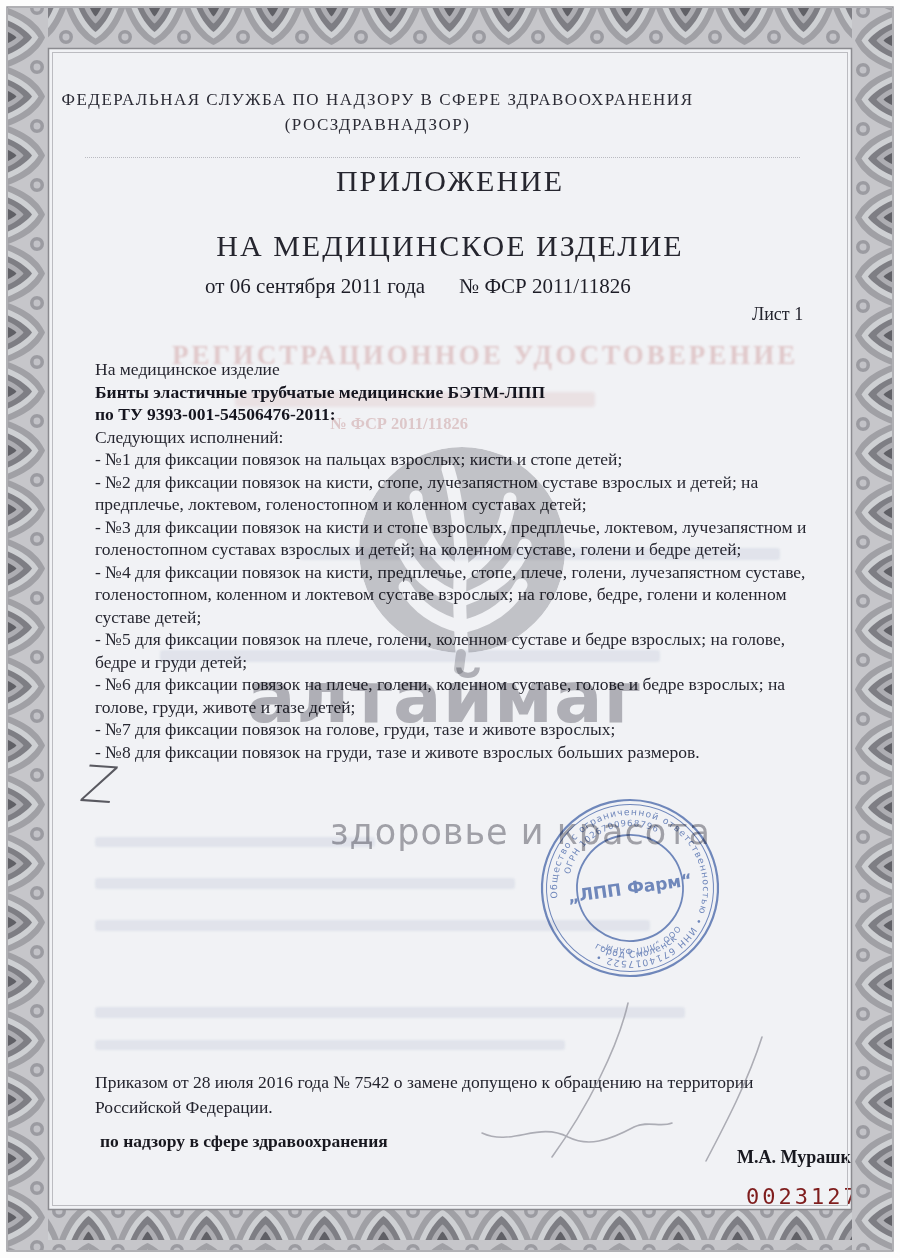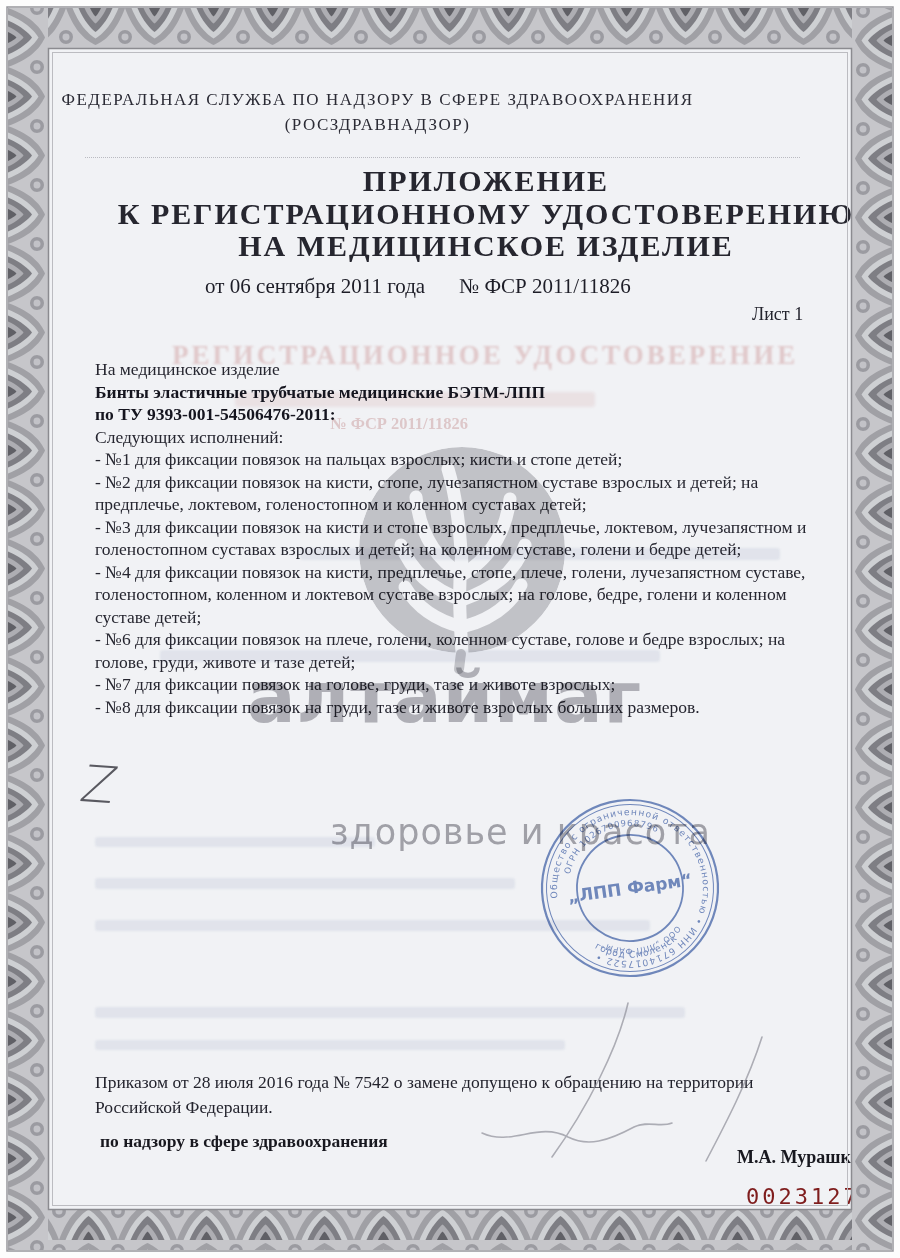--- a/index.html
+++ b/index.html
@@ -5,21 +5,21 @@
   html,body{margin:0;padding:0;background:#fdfdfd;}
   .page{position:relative;width:900px;height:1258px;background:#fdfdfd;overflow:hidden;
         font-family:"Liberation Serif",serif;color:#23232d;}
   .abs{position:absolute;}
   .border-svg{left:0;top:0;z-index:5;pointer-events:none;}
   .paper{left:8px;top:8px;width:884px;height:1242px;background:#f1f2f5;z-index:0;}
   
   .txt{z-index:2;}
   .hdr{width:659px;left:48px;text-align:center;font-size:17px;letter-spacing:1.5px;color:#2b2b35;}
   .rule{left:85px;top:157px;width:715px;border-top:1px dotted rgba(120,120,130,.45);z-index:2;}
-  .ttl{width:804px;left:48px;text-align:center;font-size:30px;font-weight:700;letter-spacing:2px;color:#26262f;padding-left:36px;}
+  .ttl{width:804px;left:48px;text-align:center;font-size:30px;font-weight:400;letter-spacing:2px;color:#26262f;}
   .meta-row{left:205px;top:274px;font-size:21px;font-weight:normal;color:#1d1d27;white-space:nowrap;}
   .meta-row .num{margin-left:34px;}
   .sheet{left:752px;top:304px;font-size:18px;color:#23232d;}
   .bodyblock{left:95px;top:358px;width:715px;font-size:17.5px;line-height:22.5px;color:#262630;}
   .bodyblock .b{font-weight:bold;color:#15151f;}
   .order{left:95px;top:1070px;width:680px;font-size:17.5px;line-height:25px;}
   .signer{left:100px;top:1128px;font-size:17.5px;line-height:27px;font-weight:bold;color:#18181f;}
   .signer-name{left:737px;top:1147px;font-size:18px;font-weight:bold;color:#18181f;}
   .serial{left:746px;top:1184px;font-family:"DejaVu Sans Mono",monospace;font-size:22px;
           letter-spacing:3px;color:#7f1d1d;z-index:2;}
@@ -93,37 +93,37 @@
   <div class="abs ghost gbar" style="left:95px;top:878px;width:420px;height:11px;"></div>
   <div class="abs ghost gbar" style="left:95px;top:920px;width:555px;height:11px;"></div>
   <div class="abs ghost gbar" style="left:95px;top:1007px;width:590px;height:11px;"></div>
   <div class="abs ghost gbar" style="left:95px;top:1040px;width:470px;height:10px;"></div>
 
   <div class="abs txt hdr" style="top:90px;">ФЕДЕРАЛЬНАЯ СЛУЖБА ПО НАДЗОРУ В СФЕРЕ ЗДРАВООХРАНЕНИЯ</div>
   <div class="abs txt hdr" style="top:115px;">(РОСЗДРАВНАДЗОР)</div>
   <div class="abs rule"></div>
 
   <div class="abs txt ttl" style="top:164px;">ПРИЛОЖЕНИЕ</div>
-  <div class="abs txt ttl" style="top:197px;">К РЕГИСТРАЦИОННОМУ УДОСТОВЕРЕНИЮ</div>
   <div class="abs txt ttl" style="top:229px;">НА МЕДИЦИНСКОЕ ИЗДЕЛИЕ</div>
 
   <div class="abs txt meta-row">
     <span>от  06 сентября 2011 года</span><span class="num">№  ФСР 2011/11826</span>
   </div>
   <div class="abs txt sheet">Лист 1</div>
 
   <div class="abs txt bodyblock">
     <div>На медицинское изделие</div>
     <div class="b">Бинты эластичные трубчатые медицинские БЭТМ-ЛПП</div>
     <div class="b">по ТУ 9393-001-54506476-2011:</div>
     <div>Следующих исполнений:</div>
     <div>- №1 для фиксации повязок на пальцах взрослых; кисти и стопе детей;</div>
     <div>- №2 для фиксации повязок на кисти, стопе, лучезапястном суставе взрослых и детей; на предплечье, локтевом, голеностопном и коленном суставах детей;</div>
     <div>- №3 для фиксации повязок на кисти и стопе взрослых, предплечье, локтевом, лучезапястном и голеностопном суставах взрослых и детей; на коленном суставе, голени и бедре детей;</div>
     <div>- №4 для фиксации повязок на кисти, предплечье, стопе, плече, голени, лучезапястном суставе, голеностопном, коленном и локтевом суставе взрослых; на голове, бедре, голени и коленном суставе детей;</div>
+    <div>- №5 для фиксации повязок на плече, голени, коленном суставе и бедре взрослых; на голове, бедре и груди детей;</div>
     <div>- №6 для фиксации повязок на плече, голени, коленном суставе, голове и бедре взрослых; на голове, груди, животе и тазе детей;</div>
     <div>- №7 для фиксации повязок на голове, груди, тазе и животе взрослых;</div>
     <div>- №8 для фиксации повязок на груди, тазе и животе взрослых больших размеров.</div>
   </div>
 
   <svg class="abs wm wm-logo" width="240" height="240" viewBox="0 0 240 240">
     <defs>
       <mask id="treeMask">
         <circle cx="120" cy="115" r="103" fill="#ffffff"></circle>
         <g stroke="#000000" stroke-width="13" stroke-linecap="round" fill="none">

